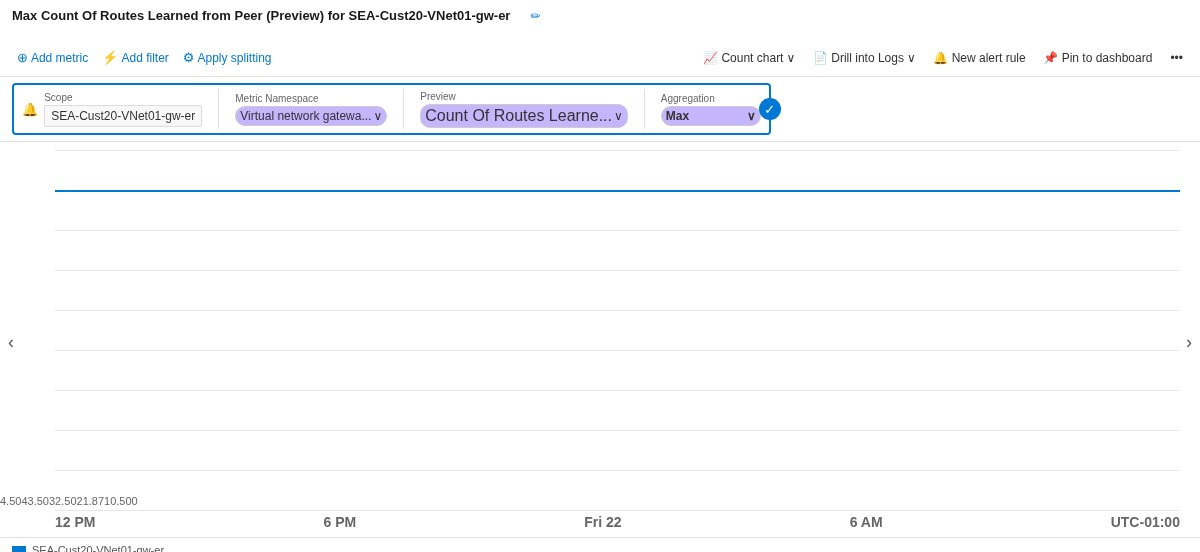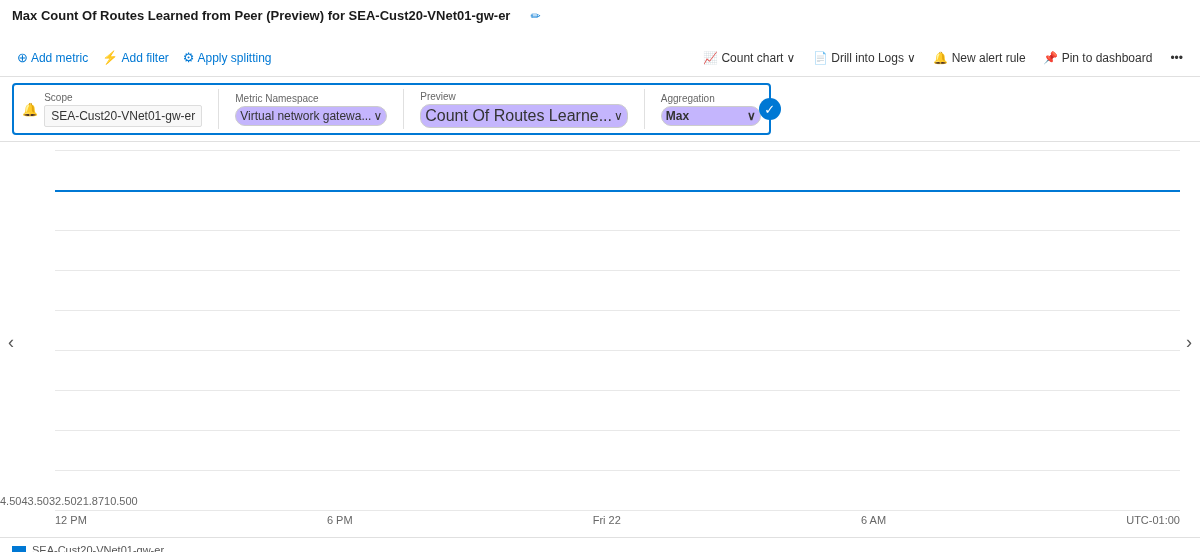--- a/index.html
+++ b/index.html
@@ -154,21 +154,21 @@
       <div style="position:absolute; top:44.4%; width:100%; border-top:1px solid #e8e8e8;"></div>
       <div style="position:absolute; top:55.6%; width:100%; border-top:1px solid #e8e8e8;"></div>
       <div style="position:absolute; top:66.7%; width:100%; border-top:1px solid #e8e8e8;"></div>
       <div style="position:absolute; top:77.8%; width:100%; border-top:1px solid #e8e8e8;"></div>
       <div style="position:absolute; top:88.9%; width:100%; border-top:1px solid #e8e8e8;"></div>
       <div style="position:absolute; top:100%; width:100%; border-top:1px solid #e8e8e8;"></div>
 
       <div style="position:absolute; top:11.1%; width:100%; border-top:2.5px solid #0078d4;"></div>
     </div>
 
-    <div style="display:flex; justify-content:space-between; padding-top:4px; font-size:11px; color:#666;">
+    <div style="display:flex; justify-content:space-between; padding-top:4px; font-size:14px; color:#666;font-weight:bold;">
       <span>12 PM</span>
       <span>6 PM</span>
       <span>Fri 22</span>
       <span>6 AM</span>
       <span>UTC-01:00</span>
     </div>
   </div>
 </div>
 
 <div class="legend" style="border-top:1px solid #e0e0e0; padding:6px 12px; display:flex; align-items:flex-start; gap:6px;">

